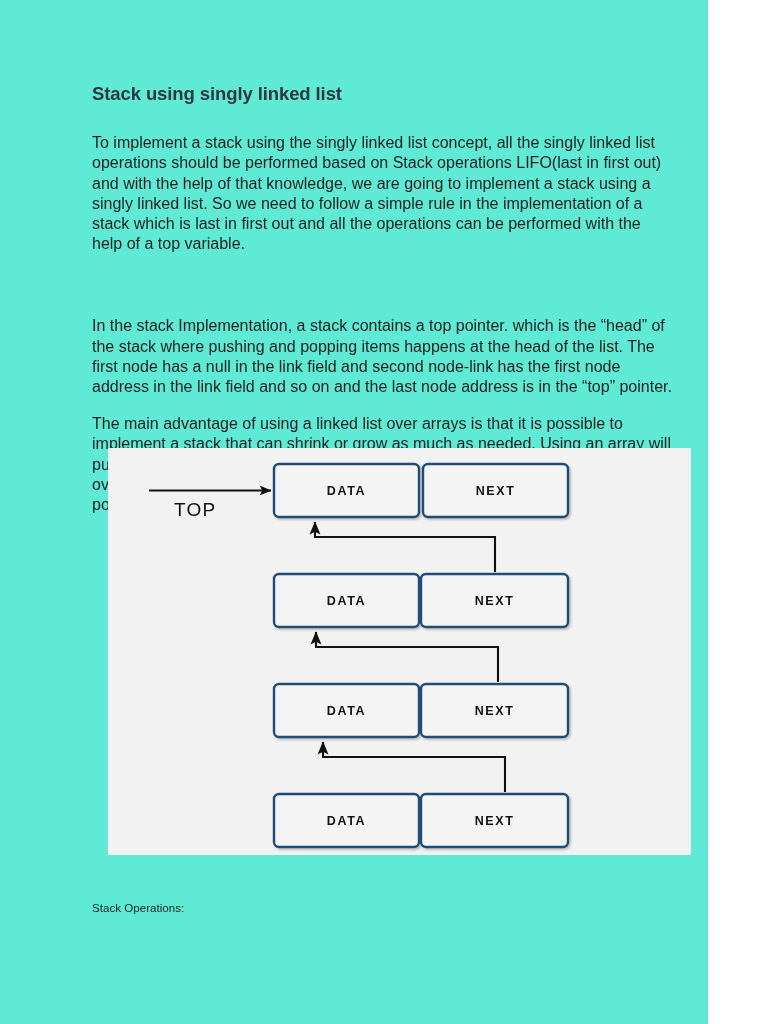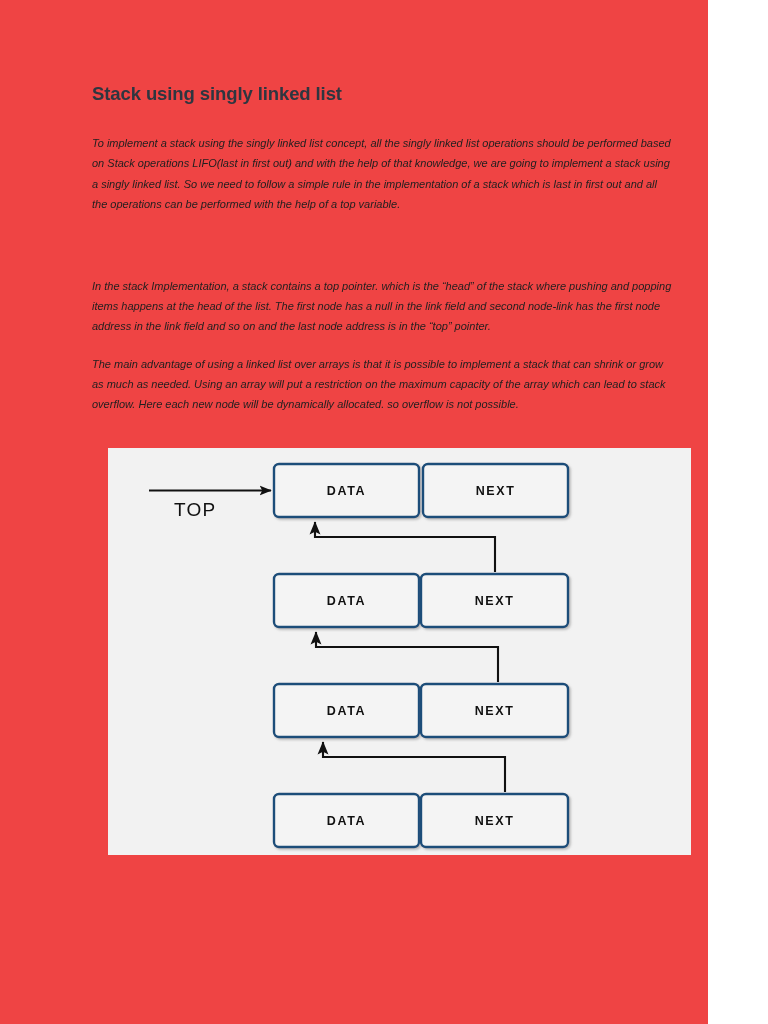--- a/index.html
+++ b/index.html
@@ -13,21 +13,21 @@
     height: 1024px;
     font-family: "Liberation Sans", sans-serif;
     color: #231f20;
     overflow: hidden;
   }
 
   .page {
     position: relative;
     width: 708px;
     height: 1024px;
-    background: #ef4444;
+    background: #5eead4;
     box-sizing: border-box;
   }
 
   .content {
     position: absolute;
     left: 92px;
     top: 82px;
     width: 583px;
   }
 
@@ -36,26 +36,25 @@
     font-size: 18.5px;
     font-weight: bold;
     color: #2e3640;
     letter-spacing: -0.1px;
     margin: 0 0 28px 0;
     line-height: 1.25;
   }
 
   .para {
     font-family: "Liberation Sans", sans-serif;
-    font-size: 11px;
+    font-size: 16px;
     line-height: 20.2px;
     color: #1f1f1f;
     margin: 0;
     text-align: left;
-    font-style: italic;
   }
 
   .para.gap-lg { margin-top: 62px; }
   .para.gap-sm { margin-top: 17px; }
 
   
   .diagram {
     position: absolute;
     left: 108px;
     top: 448px;
@@ -161,14 +160,15 @@
         <text class="node-box-label" x="238.5" y="377" text-anchor="middle">DATA</text>
 
         <rect x="313" y="346" width="147" height="53" rx="5" ry="5" fill="#f4f4f4" stroke="#1f4e79" stroke-width="2.4" filter="url(#boxshadow)"></rect>
         <text class="node-box-label" x="386.5" y="377" text-anchor="middle">NEXT</text>
       </g>
 
       <path d="M397 344 L397 309 L215 309 L215 294" fill="none" stroke="#111111" stroke-width="2.1" marker-end="url(#arrowhead)"></path>
     </svg>
   </div>
 
+  <div class="footer-note">Stack Operations:</div>
 
 </div>
 
 </body></html>

